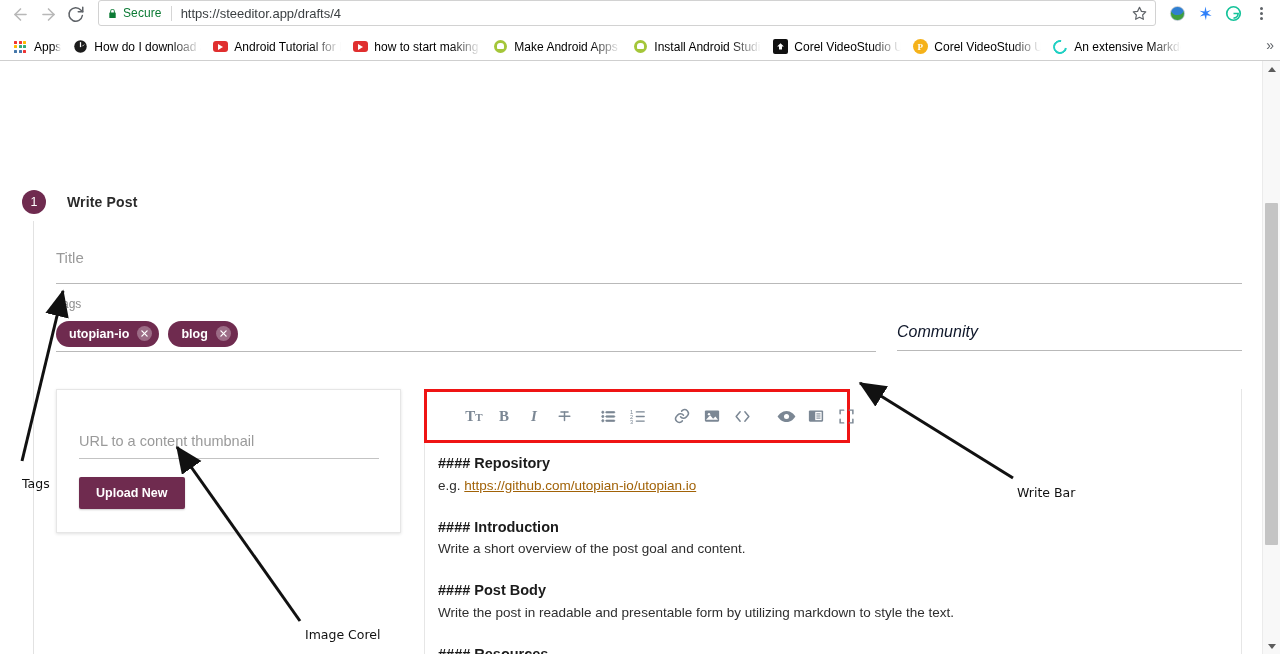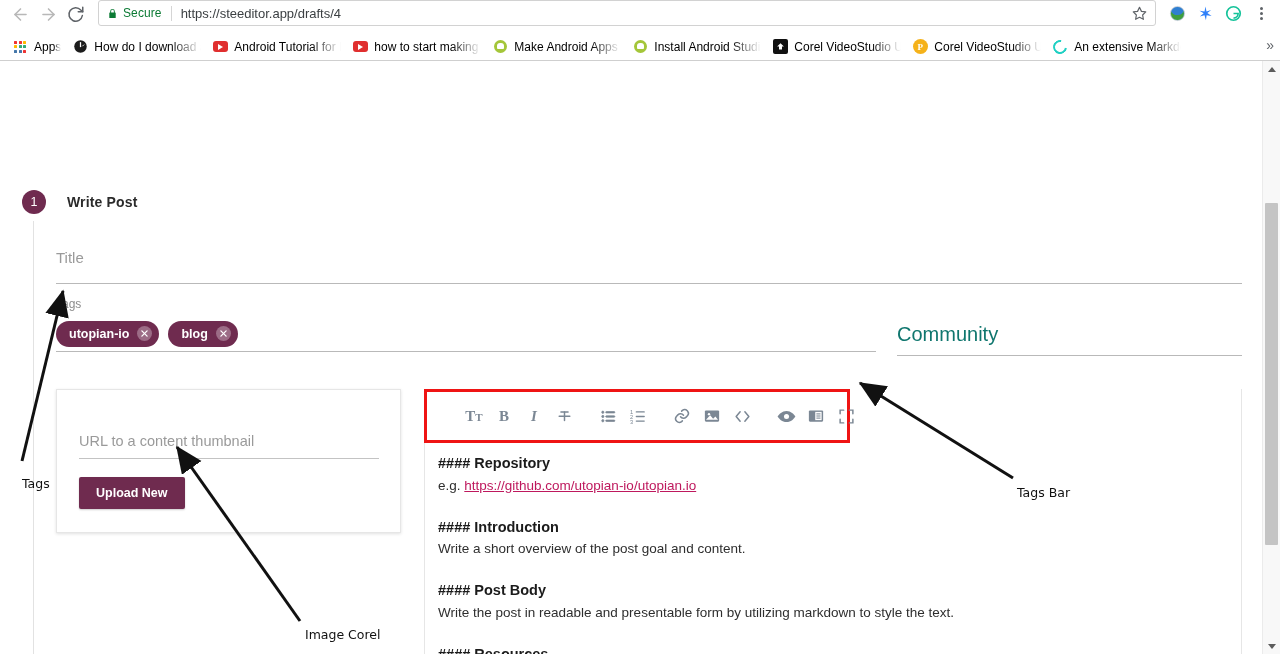--- a/index.html
+++ b/index.html
@@ -292,21 +292,21 @@
   }
   .chip-x svg { display: block; }
 
   #community-field {
     position: absolute;
     left: 897px; top: 262px;
     width: 345px;
     border-bottom: 1px solid #b9b9b9;
     padding-bottom: 9px;
   }
-  #community-field .ph { font-size: 20px; color: #0f766e; }
+  #community-field .ph { font-size: 16px; color: #0f172a; font-style: italic; }
 
   
   #thumb-card {
     position: absolute;
     left: 56px; top: 328px;
     width: 345px;
     height: 144px;
     background: #fff;
     border: 1px solid #e6e6e6;
     box-shadow: 0 1px 3px rgba(0,0,0,.12);
@@ -372,21 +372,21 @@
     position: absolute;
     left: 438px; top: 392px;
     width: 680px;
     font-size: 13.5px;
     color: #262626;
     line-height: 1.42;
   }
   .md-h { font-weight: bold; font-size: 14.5px; color: #1b1b1b; margin: 0; }
   .md-p { margin: 2px 0 0 0; font-size: 13.5px; color: #2e2e2e; }
   .md-block { margin-bottom: 22px; }
-  .md-link { color: #be185d; text-decoration: underline; cursor: pointer; }
+  .md-link { color: #a16207; text-decoration: underline; cursor: pointer; }
 
   
   #annotations {
     position: absolute; left: 0; top: 0;
     width: 1262px; height: 594px;
     pointer-events: none;
     z-index: 6;
   }
   .ann-label {
     position: absolute;
@@ -719,21 +719,21 @@
           </marker>
         </defs>
 
         <line x1="22" y1="400" x2="63" y2="230" stroke="#111" stroke-width="3" marker-end="url(#ah)"></line>
 
         <line x1="1013" y1="417" x2="860" y2="322" stroke="#111" stroke-width="3" marker-end="url(#ah)"></line>
 
         <line x1="300" y1="560" x2="177" y2="386" stroke="#111" stroke-width="3" marker-end="url(#ah)"></line>
       </svg>
       <div class="ann-label" id="ann-tags">Tags</div>
-      <div class="ann-label" id="ann-toolbar">Tags Bar</div>
+      <div class="ann-label" id="ann-toolbar">Write Bar</div>
       <div class="ann-label" id="ann-image-upload">Image Corel</div>
     </div>
 
   </div>
 
   <div id="scrollbar">
     <div id="sb-up">
         <span class="sb-arrow"></span>
       </div>
     <div id="sb-thumb"></div>

